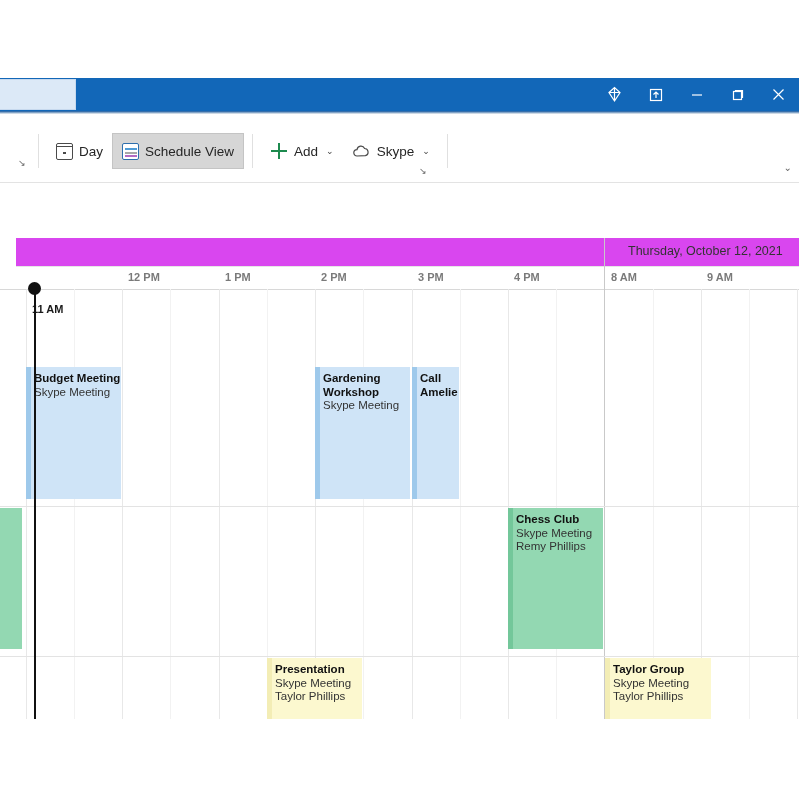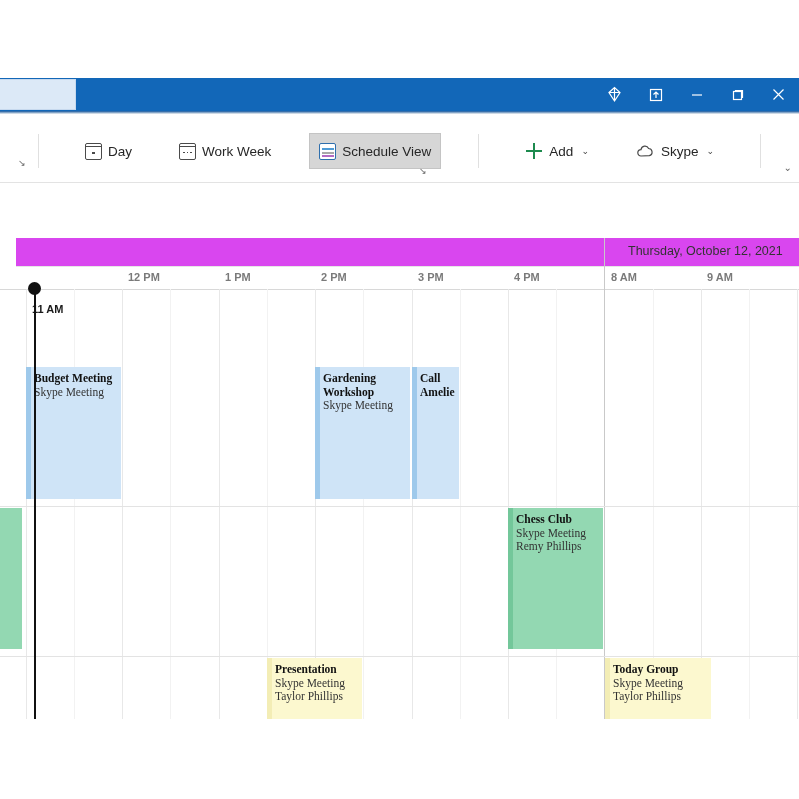--- a/index.html
+++ b/index.html
@@ -73,21 +73,21 @@
   .timebar .tl.now{color:#1a1a1a;font-weight:bold;margin-top:32px;}
   .gridarea{position:absolute;left:0;top:51px;width:799px;height:430px;}
   .vline{position:absolute;top:0;bottom:0;width:1px;background:#e8e8e8;}
   .vline.half{background:#f2f2f2;}
   .vline.day{background:#c9c9c9;width:1px;top:-51px;}
   .hline{position:absolute;left:0;width:799px;height:1px;background:#e3e3e3;}
   .nowline{position:absolute;width:1.6px;background:#111;}
   .nowdot{position:absolute;width:13px;height:13px;border-radius:50%;background:#111;}
 
   .appt{position:absolute;box-sizing:border-box;overflow:hidden;
-    padding:5px 0 0 8px;font-family:Liberation Serif, serif;}
+    padding:5px 0 0 8px;}
   .appt .bar{position:absolute;left:0;top:0;bottom:0;width:5px;}
   .appt .t{font-size:11.5px;font-weight:bold;color:#111;line-height:13.5px;}
   .appt .s{font-size:11.5px;color:#333;line-height:13.5px;font-weight:normal;}
 </style>
 </head>
 <body>
 
 <div id="app">
 
   <div class="titlebar"></div>
@@ -121,42 +121,32 @@
       <svg width="15" height="15" viewBox="0 0 15 15">
           <path d="M2.5 2.5 L12.5 12.5 M12.5 2.5 L2.5 12.5" stroke="#fff" stroke-width="1.2"></path>
         </svg>
     </div>
   </div>
 
   <div class="ribbon">
 
     <div class="grp-launch" style="left:18px;top:44px;">↘</div>
 
-    <div class="ribbon-row" style="left:30px;gap:29px;">
+    <div class="ribbon-row" style="left:30px;">
       <div class="rib-sep"></div>
 
       <div class="rib-btn">
         <span class="cal-ico">
             <span class="dots one">
               <i></i>
             </span>
           </span>
         <span class="cap">Day</span>
       </div>
 
-      <div class="rib-btn">
-        <span class="cal-ico">
-            <span class="dots">
-              <i></i>
-              <i></i>
-              <i></i>
-            </span>
-          </span>
-        <span class="cap">Work Week</span>
-      </div>
 
 
 
       <div class="rib-btn sel">
         <span class="sv-ico">
           <b style="top:4.5px;background:#4e9bd6;"></b>
           <b style="top:8px;background:#a8a8a8;"></b>
           <b style="top:11.5px;background:#b46bc4;"></b>
         </span>
         <span class="cap">Schedule View</span>
@@ -315,21 +305,21 @@
 
       <div class="appt" style="left:267px;top:369px;width:95px;height:111px;background:#fcf8cf;">
         <span class="bar" style="background:#f3edb5;"></span>
         <div class="t">Presentation</div>
         <div class="s">Skype Meeting</div>
         <div class="s">Taylor Phillips</div>
       </div>
 
       <div class="appt" style="left:605px;top:369px;width:106px;height:111px;background:#fcf8cf;">
         <span class="bar" style="background:#f3edb5;"></span>
-        <div class="t">Today Group</div>
+        <div class="t">Taylor Group</div>
         <div class="s">Skype Meeting</div>
         <div class="s">Taylor Phillips</div>
       </div>
 
       <div class="nowline" style="left:34px;top:0;height:430px;"></div>
     </div>
 
     <div class="nowdot" style="left:28px;top:44px;"></div>
   </div>
 

